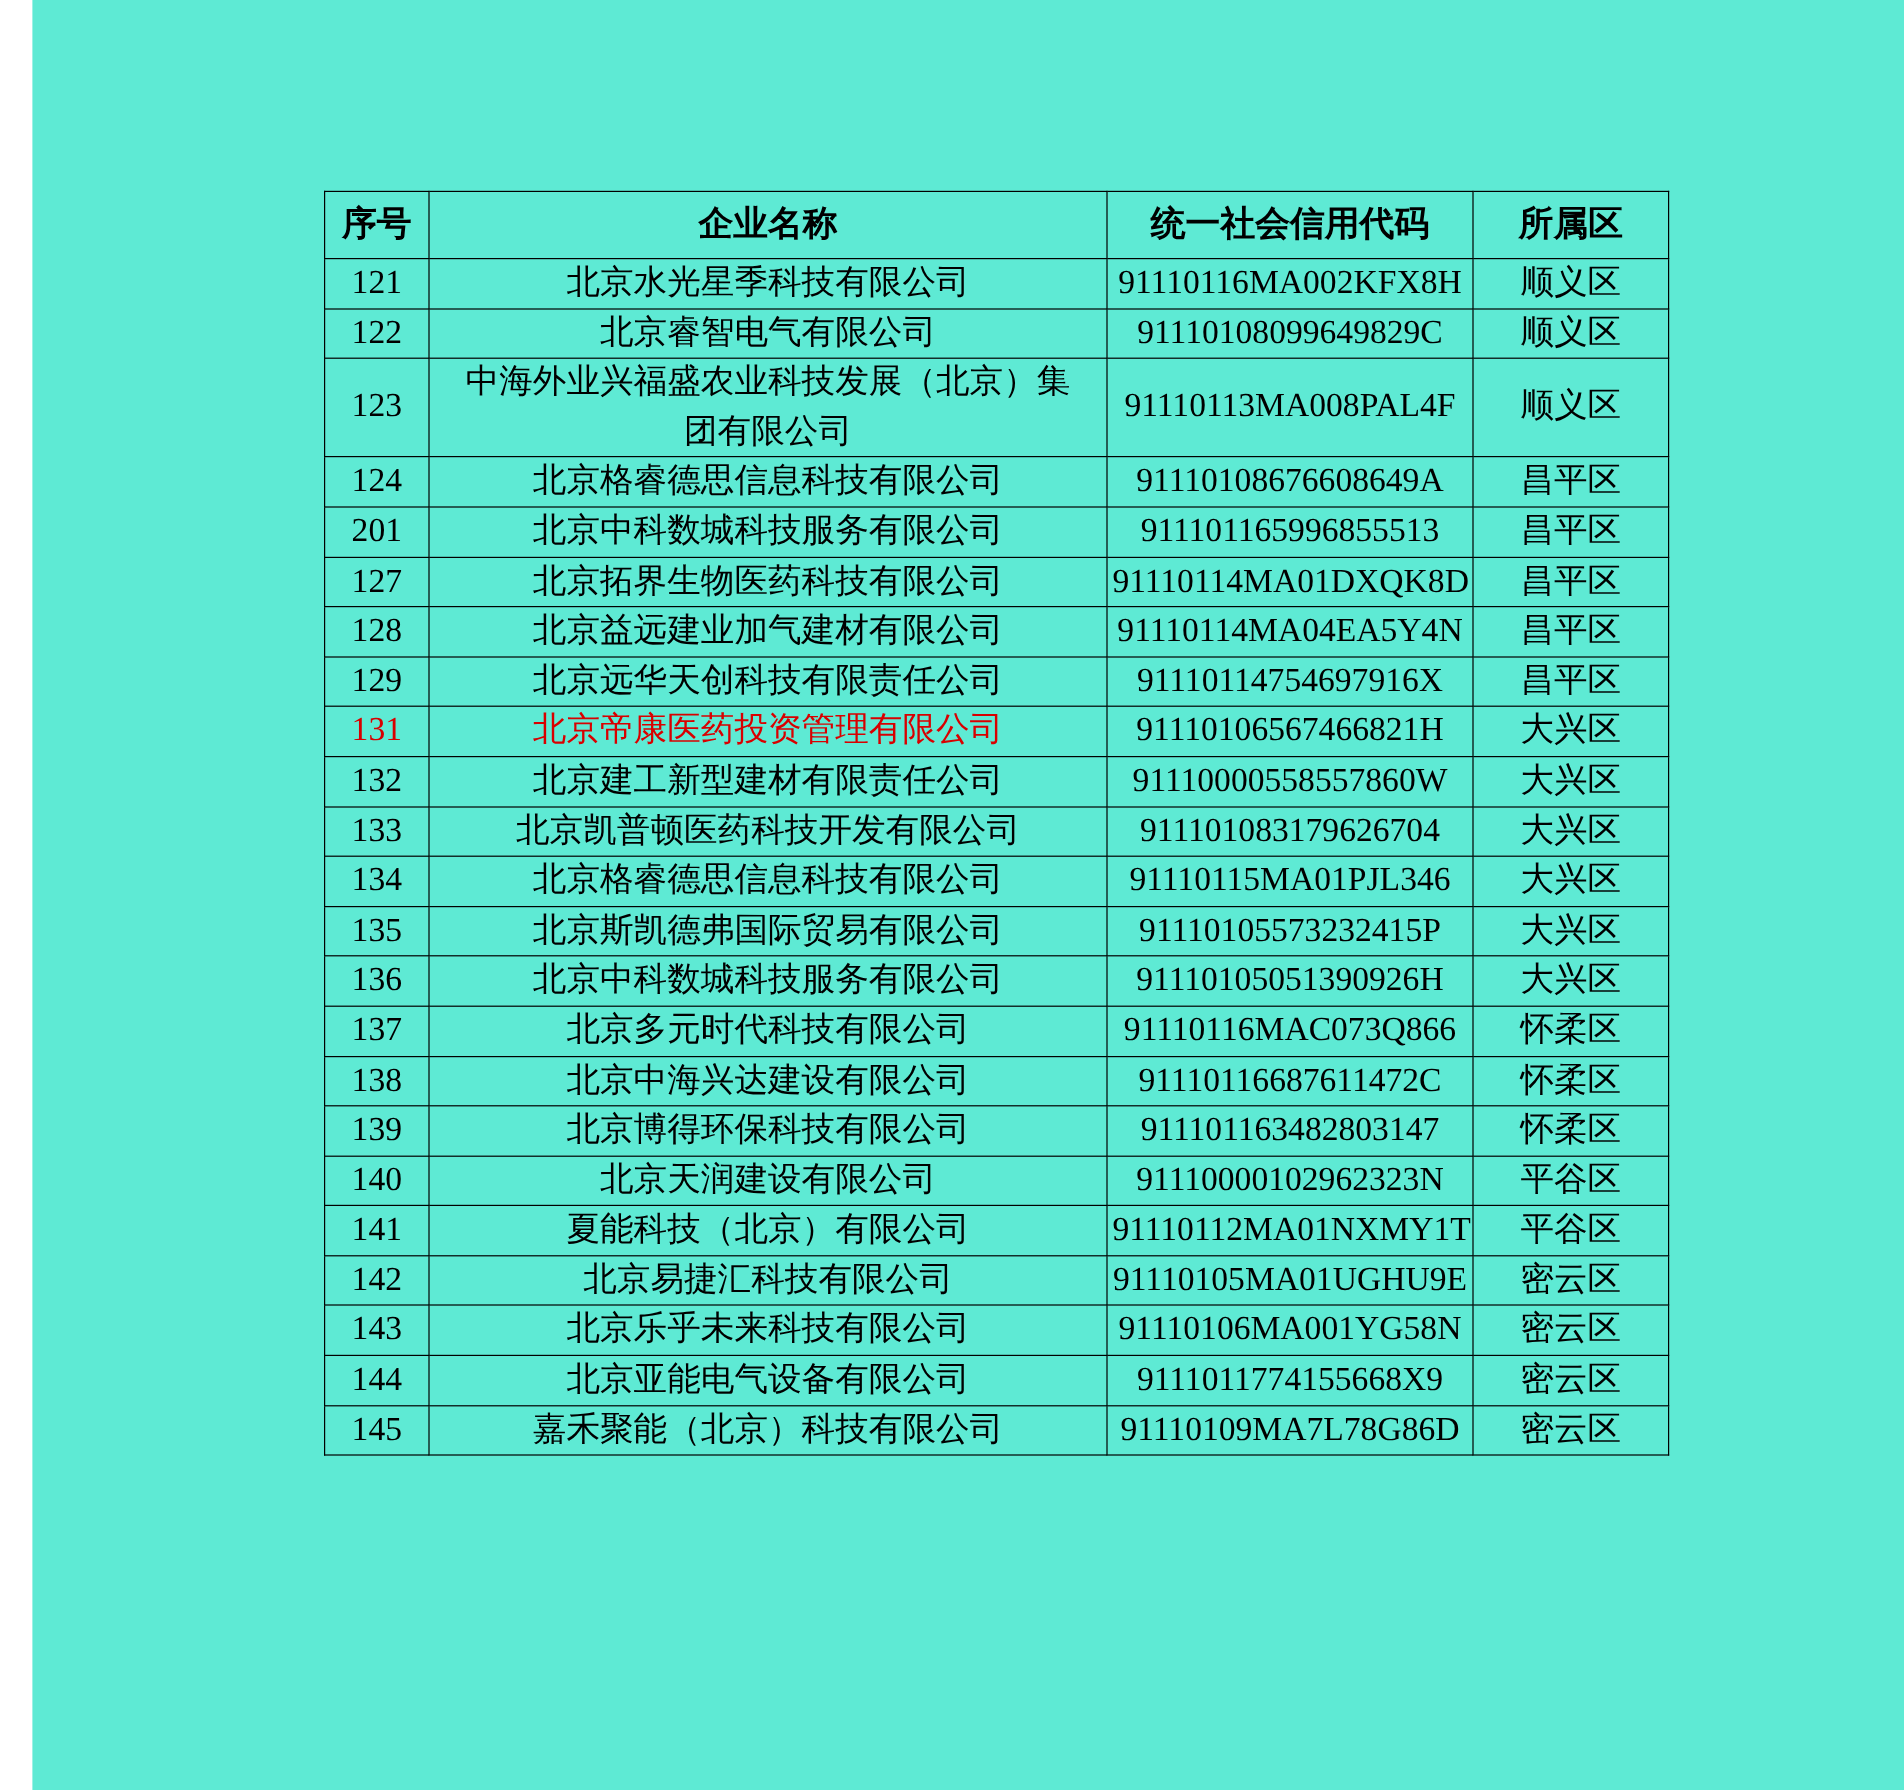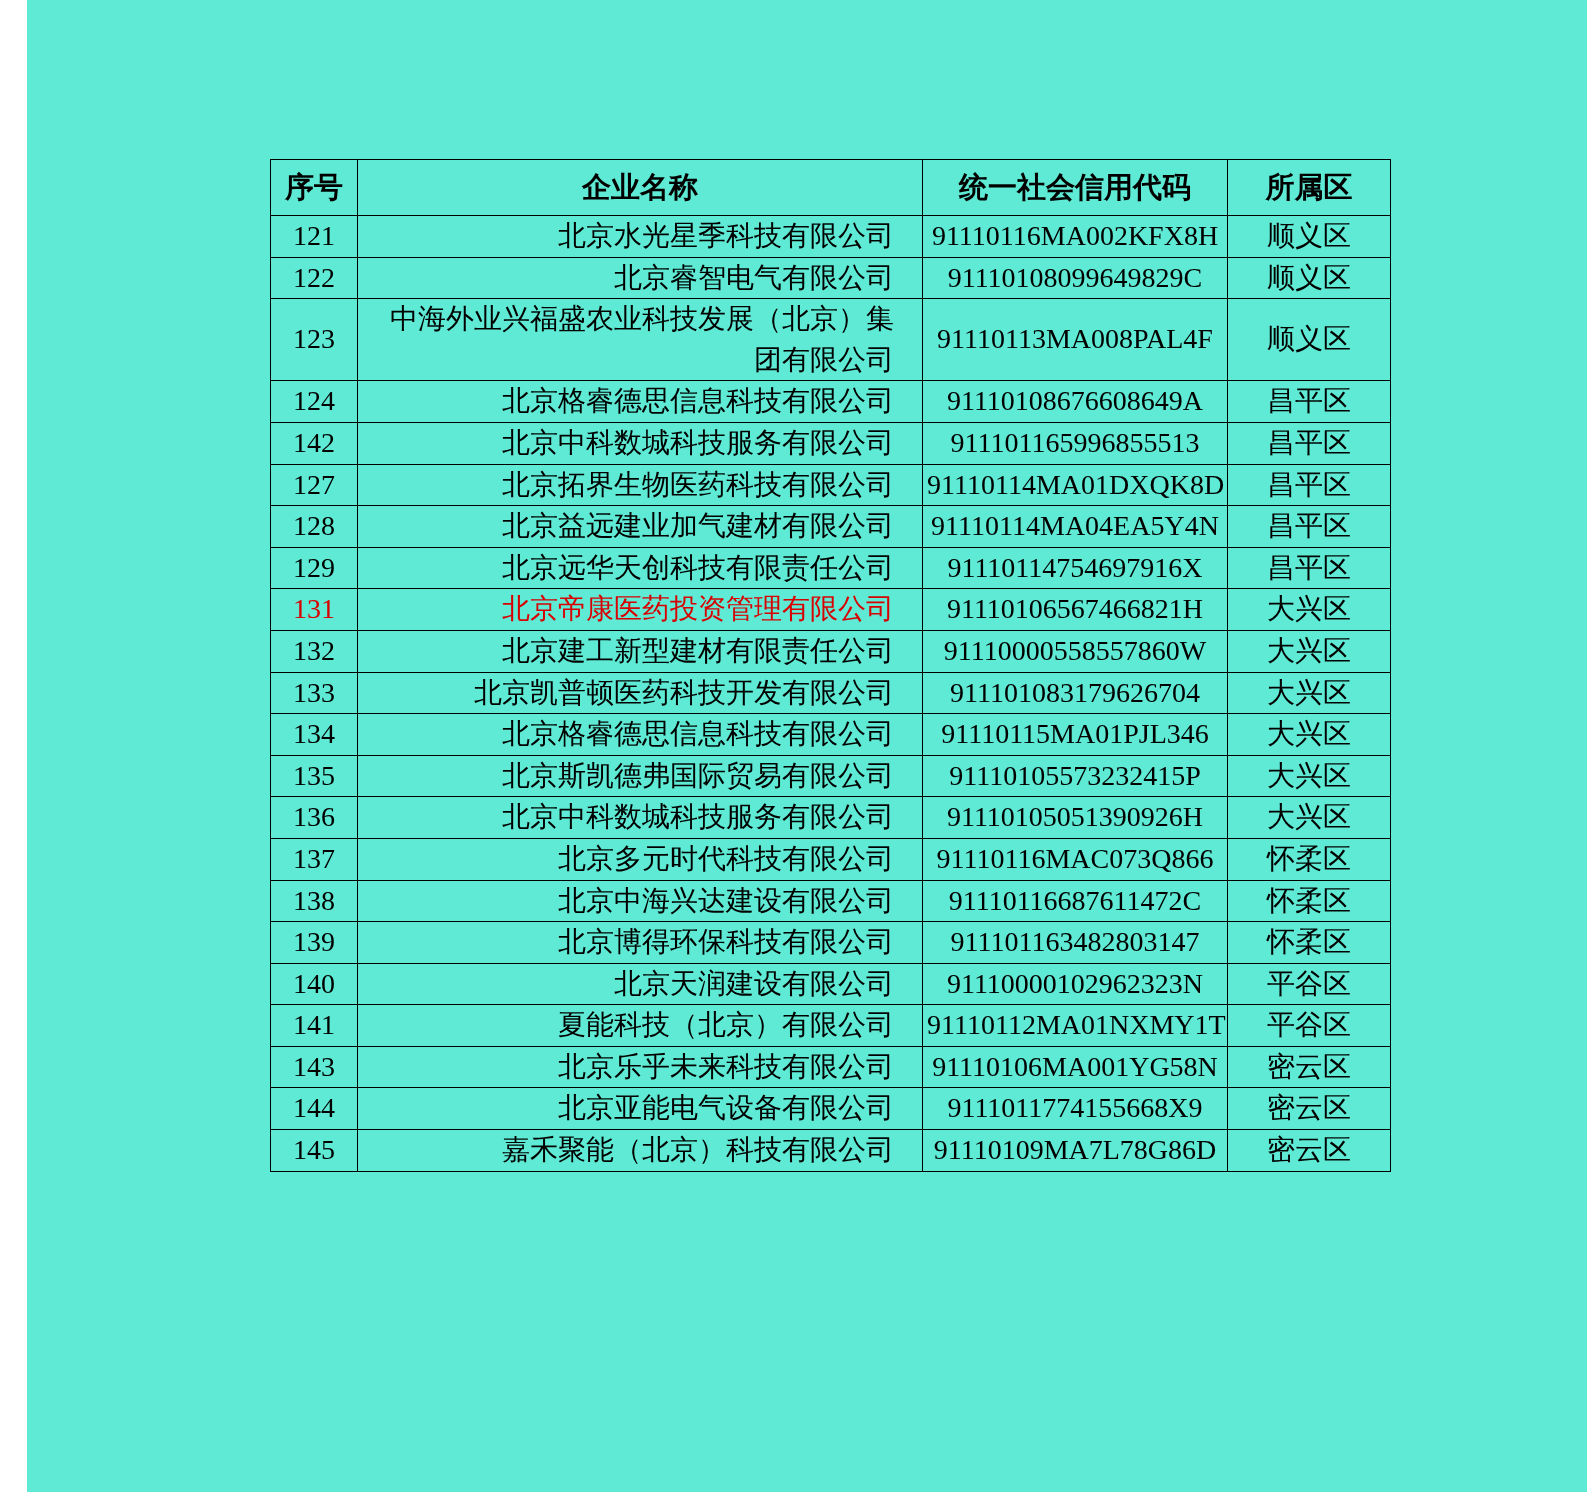--- a/index.html
+++ b/index.html
@@ -39,21 +39,20 @@
     font-weight: bold;
     font-size: 29px;
     height: 55px;
   }
   table.company-table tbody td {
     height: 40px;
   }
   
   table.company-table td.name-cell {
     padding: 0 28px;
-    text-align: right;
   }
   tr.highlight td.serial-cell,
   tr.highlight td.name-cell {
     color: var(--highlight-color, #d90000);
     font-weight: normal;
   }
 </style>
 </head>
 <body>
 
@@ -92,21 +91,21 @@
           <td class="code-cell">91110113MA008PAL4F</td>
           <td class="district-cell">顺义区</td>
         </tr>
         <tr>
           <td class="serial-cell">124</td>
           <td class="name-cell">北京格睿德思信息科技有限公司</td>
           <td class="code-cell">91110108676608649A</td>
           <td class="district-cell">昌平区</td>
         </tr>
         <tr>
-          <td class="serial-cell">142</td>
+          <td class="serial-cell">201</td>
           <td class="name-cell">北京中科数城科技服务有限公司</td>
           <td class="code-cell">911101165996855513</td>
           <td class="district-cell">昌平区</td>
         </tr>
         <tr>
           <td class="serial-cell">127</td>
           <td class="name-cell">北京拓界生物医药科技有限公司</td>
           <td class="code-cell">91110114MA01DXQK8D</td>
           <td class="district-cell">昌平区</td>
         </tr>
@@ -180,20 +179,26 @@
           <td class="serial-cell">140</td>
           <td class="name-cell">北京天润建设有限公司</td>
           <td class="code-cell">91110000102962323N</td>
           <td class="district-cell">平谷区</td>
         </tr>
         <tr>
           <td class="serial-cell">141</td>
           <td class="name-cell">夏能科技（北京）有限公司</td>
           <td class="code-cell">91110112MA01NXMY1T</td>
           <td class="district-cell">平谷区</td>
+        </tr>
+        <tr>
+          <td class="serial-cell">142</td>
+          <td class="name-cell">北京易捷汇科技有限公司</td>
+          <td class="code-cell">91110105MA01UGHU9E</td>
+          <td class="district-cell">密云区</td>
         </tr>
         <tr>
           <td class="serial-cell">143</td>
           <td class="name-cell">北京乐乎未来科技有限公司</td>
           <td class="code-cell">91110106MA001YG58N</td>
           <td class="district-cell">密云区</td>
         </tr>
         <tr>
           <td class="serial-cell">144</td>
           <td class="name-cell">北京亚能电气设备有限公司</td>

